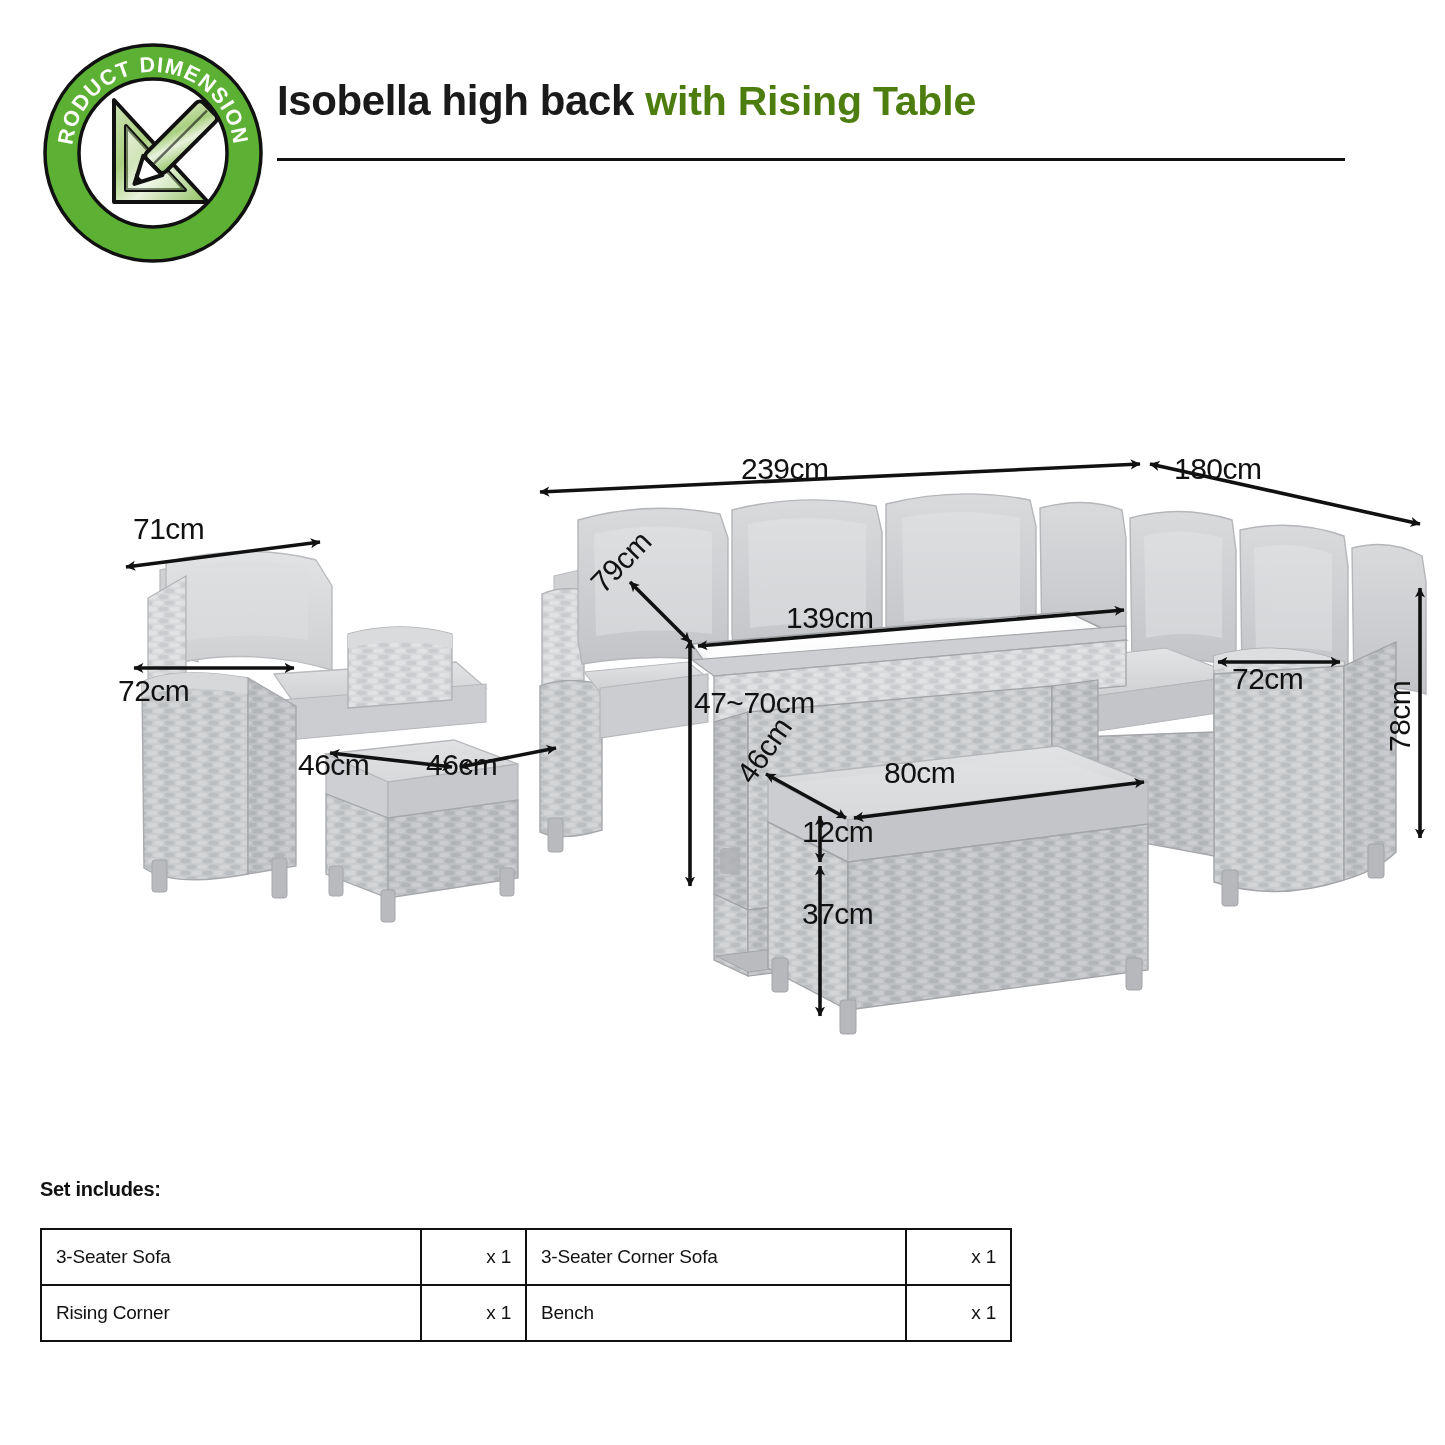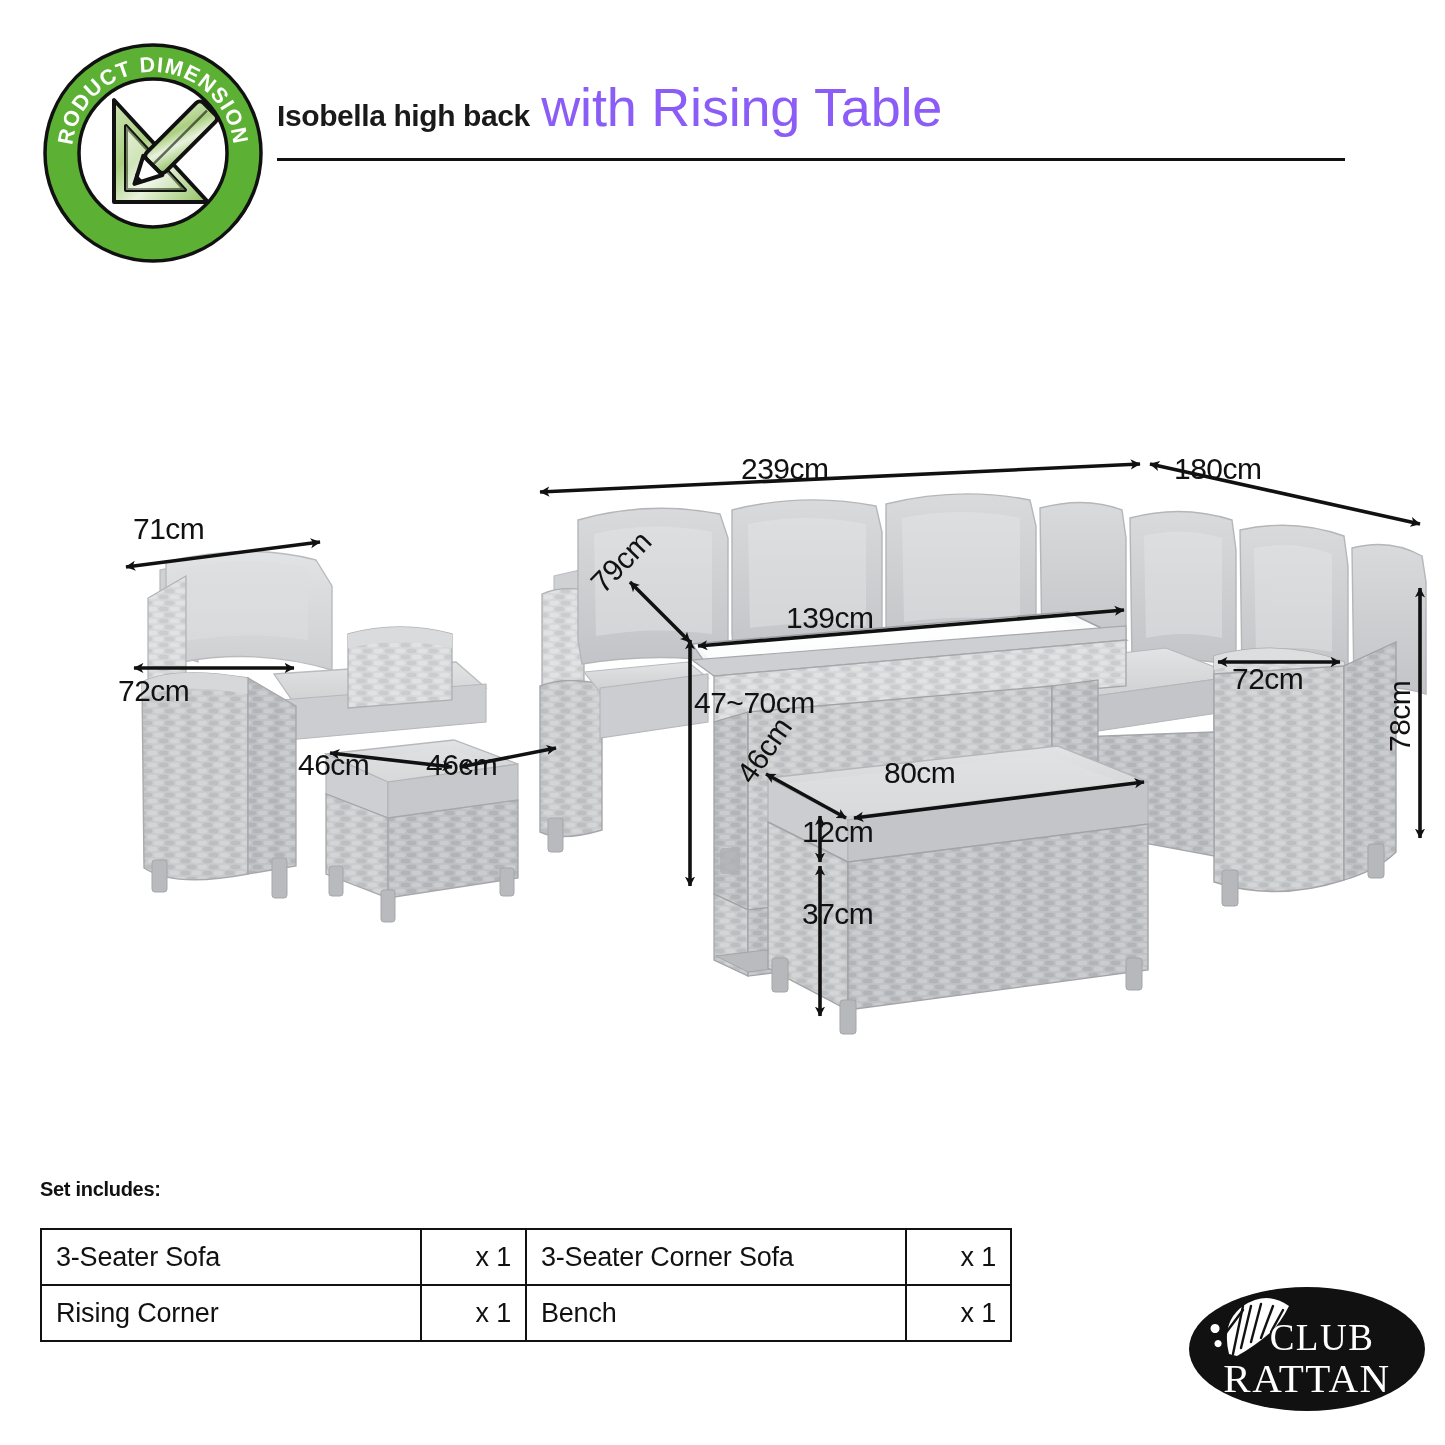--- a/index.html
+++ b/index.html
@@ -7,39 +7,39 @@
     font-family:"Liberation Sans", sans-serif; overflow:hidden; }
   #page { position:relative; width:1445px; height:1445px; background:#fff; }
 
   
   #header { position:absolute; left:0; top:0; width:1445px; height:270px; }
   #badge { position:absolute; left:42px; top:42px; width:222px; height:222px; }
   #badge svg { display:block; width:222px; height:222px; }
 
   #title-wrap { position:absolute; left:277px; top:80px; width:1070px; }
   #title-line { white-space:nowrap; line-height:1; }
-  #title-main { font-size:30px; font-weight:bold; color:#1a1a1a; letter-spacing:-0.4px; }
-  #title-sub  { font-size:54px; font-weight:normal; color:#8b5cf6; letter-spacing:-0.2px; }
+  #title-main { font-size:42px; font-weight:bold; color:#1a1a1a; letter-spacing:-0.4px; }
+  #title-sub  { font-size:41px; font-weight:bold; color:#4d7c0f; letter-spacing:-0.2px; }
   #title-rule { position:absolute; left:277px; top:158px; width:1068px; height:3px;
     background:#111; }
 
   
   #diagram { position:absolute; left:0; top:270px; width:1445px; height:880px;padding-left:48px; }
   #diagram svg { display:block; width:1445px; height:880px; }
 
   
   .dim { position:absolute; font-size:30px; color:#111; white-space:nowrap;
     font-family:"Liberation Sans", sans-serif; letter-spacing:-0.5px; }
 
   
   #set-title { position:absolute; left:40px; top:1178px; font-size:20px;
     font-weight:bold; color:#111; letter-spacing:-0.3px; }
   #set-table { position:absolute; left:40px; top:1228px; width:970px;
     border-collapse:collapse; table-layout:fixed; }
-  #set-table td { border:2px solid #111; height:56px; font-size:27px; color:#111;
+  #set-table td { border:2px solid #111; height:56px; font-size:19px; color:#111;
     padding:0 14px; vertical-align:middle; letter-spacing:-0.2px; }
   .c-name { width:380px; }
   .c-qty  { width:105px; text-align:right; padding-right:18px; }
 
   
   #logo { position:absolute; left:1185px; top:1282px; width:245px; height:135px; }
   #logo svg { display:block; width:245px; height:135px; }
 </style>
 </head>
 <body>
@@ -316,35 +316,14 @@
       </tr>
       <tr>
         <td class="c-name">Rising Corner</td>
         <td class="c-qty">x 1</td>
         <td class="c-name">Bench</td>
         <td class="c-qty">x 1</td>
       </tr>
     </tbody>
   </table>
 
-  <div id="logo">
-    <svg viewBox="0 0 245 135" xmlns="http://www.w3.org/2000/svg">
-      <ellipse cx="122" cy="67" rx="118" ry="62" fill="#111111"></ellipse>
-
-      <g fill="#ffffff">
-        <path d="M44 72 Q36 40 58 24 Q82 8 104 24 Q96 40 86 50 Q70 64 52 74 Z"></path>
-        <path d="M30 42 a4.5 4.5 0 1 0 0.1 0"></path>
-        <path d="M33 58 a3.6 3.6 0 1 0 0.1 0"></path>
-      </g>
-      <g stroke="#111111" stroke-width="2.4" fill="none" stroke-linecap="round">
-        <line x1="58" y1="24" x2="48" y2="72"></line>
-        <line x1="58" y1="28" x2="40" y2="52"></line>
-        <line x1="66" y1="24" x2="56" y2="66"></line>
-        <line x1="76" y1="22" x2="66" y2="60"></line>
-        <line x1="88" y1="24" x2="76" y2="56"></line>
-        <line x1="98" y1="28" x2="86" y2="50"></line>
-      </g>
-      <text x="137" y="68" text-anchor="middle" fill="#ffffff" font-family="Liberation Serif, serif" font-size="37" letter-spacing="1.5">CLUB</text>
-      <text x="122" y="110" text-anchor="middle" fill="#ffffff" font-family="Liberation Serif, serif" font-size="41" letter-spacing="1.5">RATTAN</text>
-    </svg>
-  </div>
 
 </div>
 
 </body></html>

